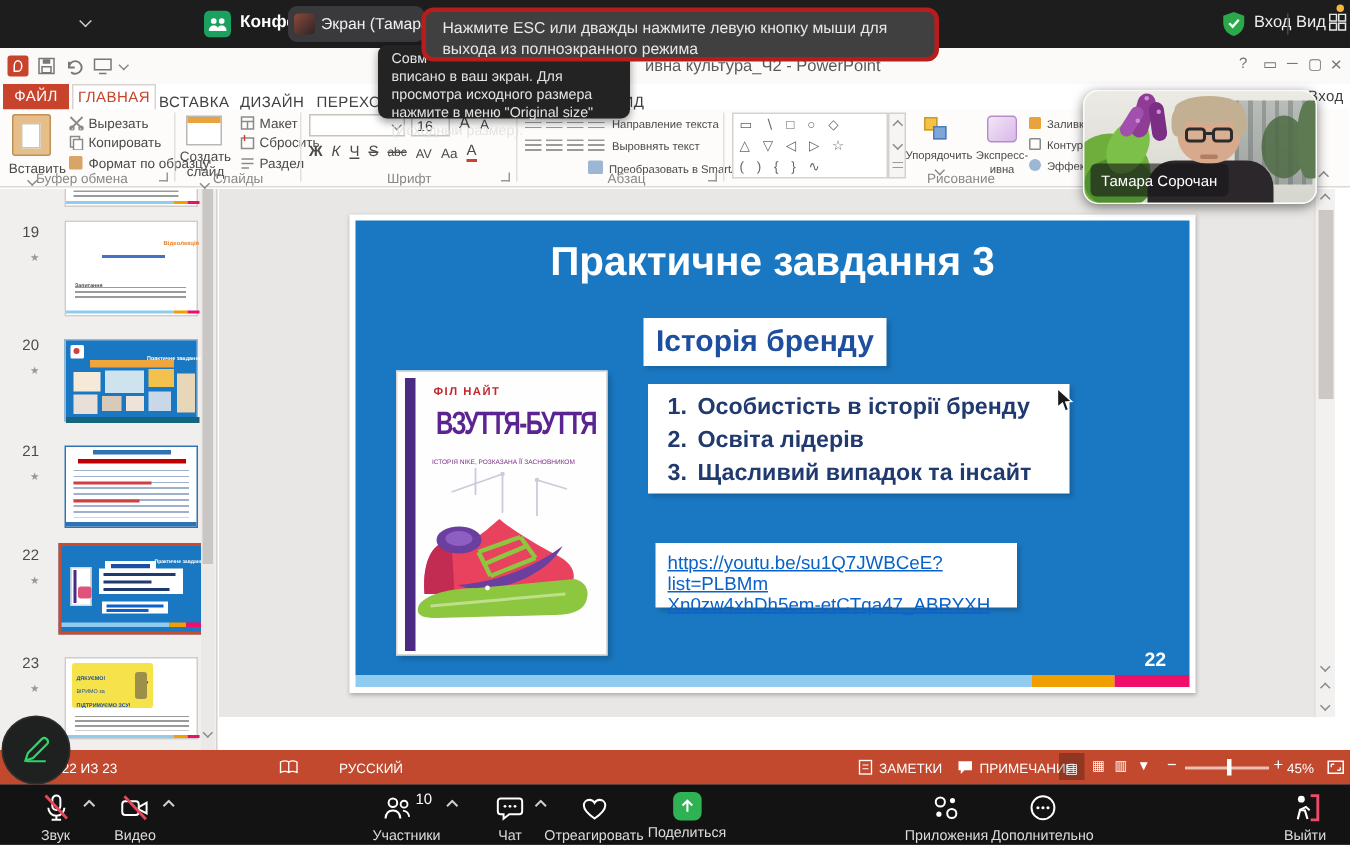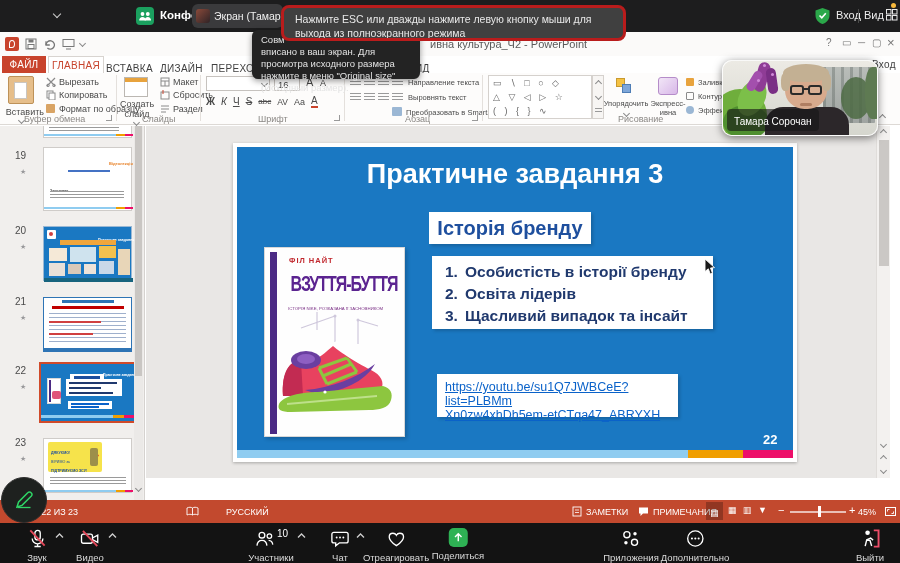--- a/index.html
+++ b/index.html
@@ -309,21 +309,21 @@
             <circle cx="52" cy="84" r="1.6" fill="#fff"></circle>
         </svg>
       </div>
 
       <div class="a" style="left:199px;top:113px;width:281px;height:73px;background:#fff;box-shadow:2px 2px 3px rgba(0,0,0,.18);padding:5px 0 0 13px">
         <div style="font-size:15.5px;font-weight:bold;color:#20396E;line-height:22px"><span style="display:inline-block;width:20px">1.</span><span>Особистість в історії бренду</span></div>
         <div style="font-size:15.5px;font-weight:bold;color:#20396E;line-height:22px"><span style="display:inline-block;width:20px">2.</span><span>Освіта лідерів</span></div>
         <div style="font-size:15.5px;font-weight:bold;color:#20396E;line-height:22px"><span style="display:inline-block;width:20px">3.</span><span>Щасливий випадок та інсайт</span></div>
       </div>
 
-      <div class="a" style="left:204px;top:231px;width:241px;height:43px;background:#fff;box-shadow:2px 2px 3px rgba(0,0,0,.18);padding:6px 8px">
+      <div class="a" style="left:204px;top:219px;width:241px;height:43px;background:#fff;box-shadow:2px 2px 3px rgba(0,0,0,.18);padding:6px 8px">
         <div style="font-size:12.5px;color:#0A62C9;text-decoration:underline">https://youtu.be/su1Q7JWBCeE?list=PLBMm</div>
         <div style="font-size:12.5px;color:#0A62C9;text-decoration:underline">Xn0zw4xhDh5em-etCTqa47_ABRYXH</div>
       </div>
 
       <div class="a" style="left:530px;top:289px;font-size:13px;font-weight:bold;color:#fff">22</div>
 
       <div class="a" style="left:4px;top:307px;width:451px;height:8px;background:#8FCCF0"></div>
       <div class="a" style="left:455px;top:307px;width:55px;height:8px;background:#F09E00"></div>
       <div class="a" style="left:510px;top:307px;width:50px;height:8px;background:#ED0F69"></div>
     </div>

